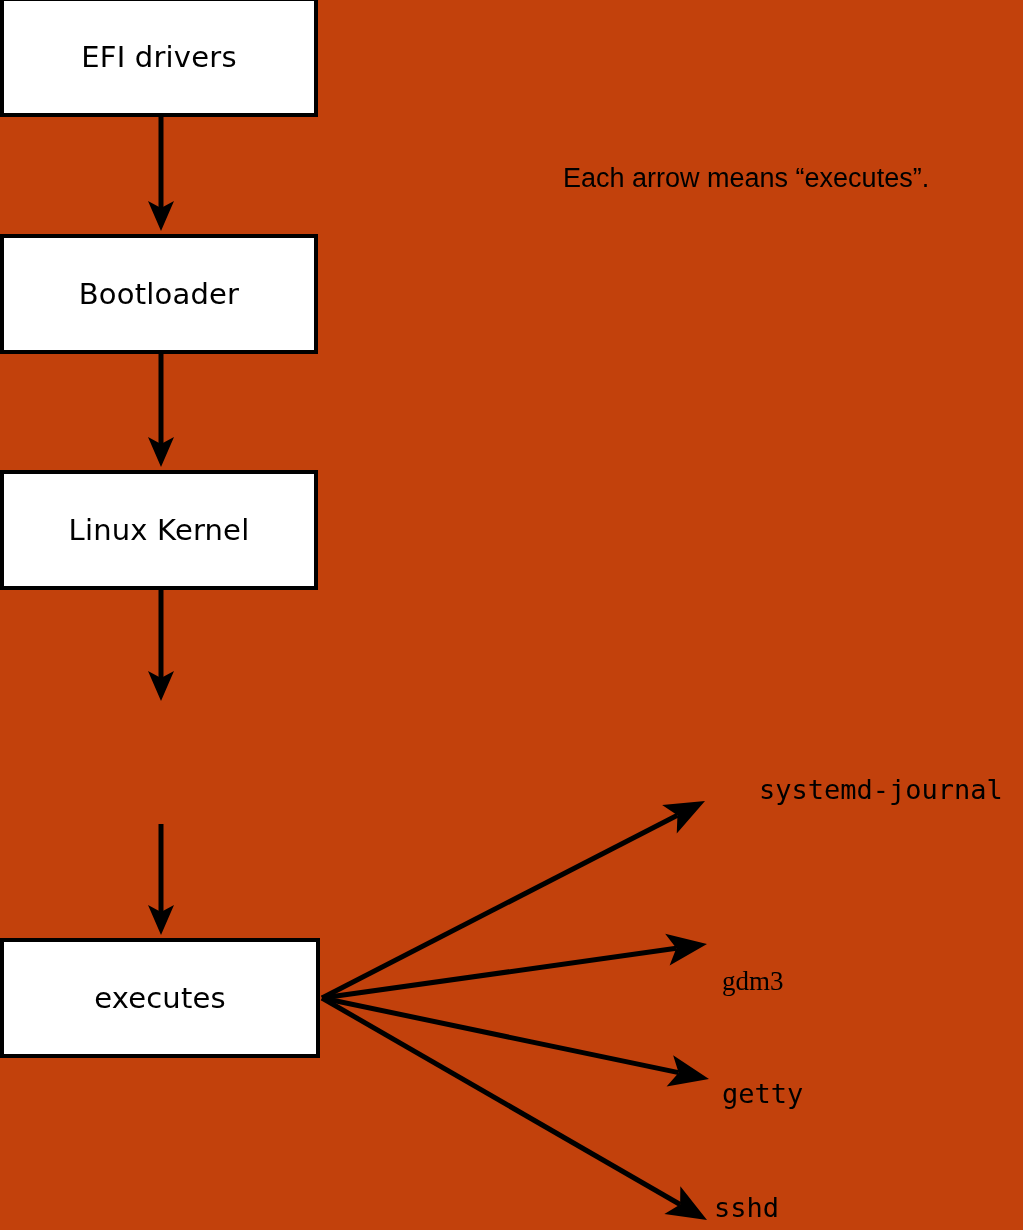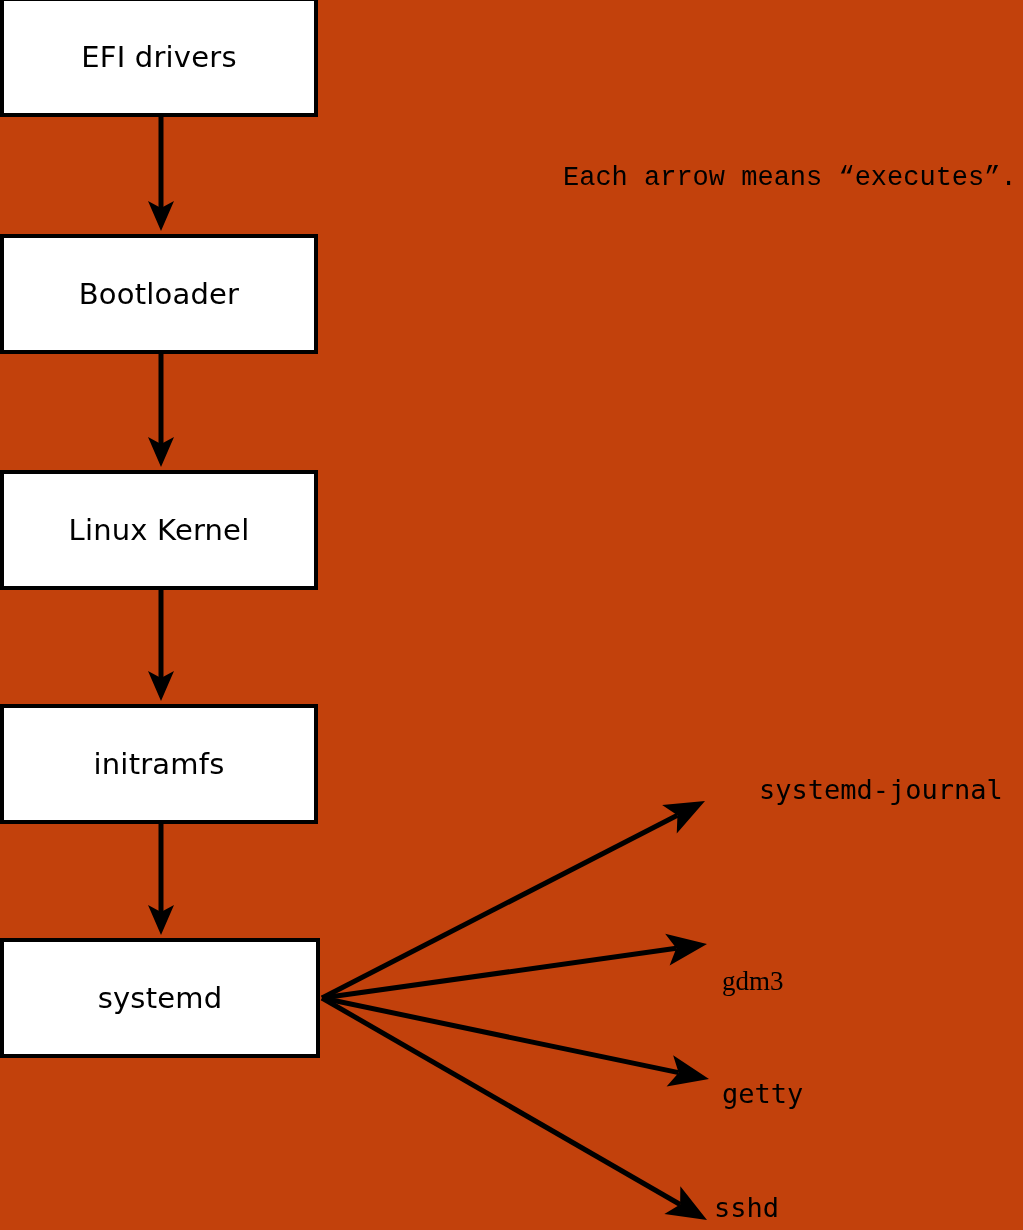--- a/index.html
+++ b/index.html
@@ -46,21 +46,21 @@
   .leaf-label {
     position: absolute;
     font-family: "DejaVu Sans Mono", monospace;
     font-size: 27px;
     color: #000000;
     line-height: 1;
     white-space: nowrap;
   }
   .legend-note {
     position: absolute;
-    font-family: Liberation Mono, monospace;
+    font-family: Liberation Sans, sans-serif;
     font-size: 27px;
     color: #000000;
     line-height: 1;
     white-space: nowrap;
   }
 </style>
 </head>
 <body>
 
 <div id="canvas">
@@ -93,26 +93,23 @@
   </div>
 
   <div class="node-box" id="box-2" style="left: 0px; top: 470px; width: 318px; height: 120px;">
     <span class="node-label">Linux Kernel</span>
   </div>
 
   <div class="node-box" id="box-1" style="left: 0px; top: 234px; width: 318px; height: 120px;">
     <span class="node-label">Bootloader</span>
   </div>
 
-  <div class="node-box" id="box-3" style="left: 0px; top: 704px; width: 318px; height: 120px;">
-    <span class="node-label">initramfs</span>
-  </div>
 
   <div class="node-box" id="box-4" style="left: 0px; top: 938px; width: 320px; height: 120px;">
-    <span class="node-label">systemd</span>
+    <span class="node-label">executes</span>
   </div>
 
   <div class="leaf-label" id="leaf-0" style="left: 722px; top: 776px; margin-left: 37px;">systemd-journal</div>
   <div class="leaf-label" id="leaf-1" style="left: 722px; top: 968px; font-family: Liberation Serif, serif;">gdm3</div>
   <div class="leaf-label" id="leaf-2" style="left: 722px; top: 1056px; margin-top: 24px;">getty</div>
   <div class="leaf-label" id="leaf-3" style="left: 714px; top: 1194px;">sshd</div>
 
   <div class="legend-note" id="legend" style="left: 563px; top: 165px;">Each arrow means “executes”.</div>
 
 </div>

